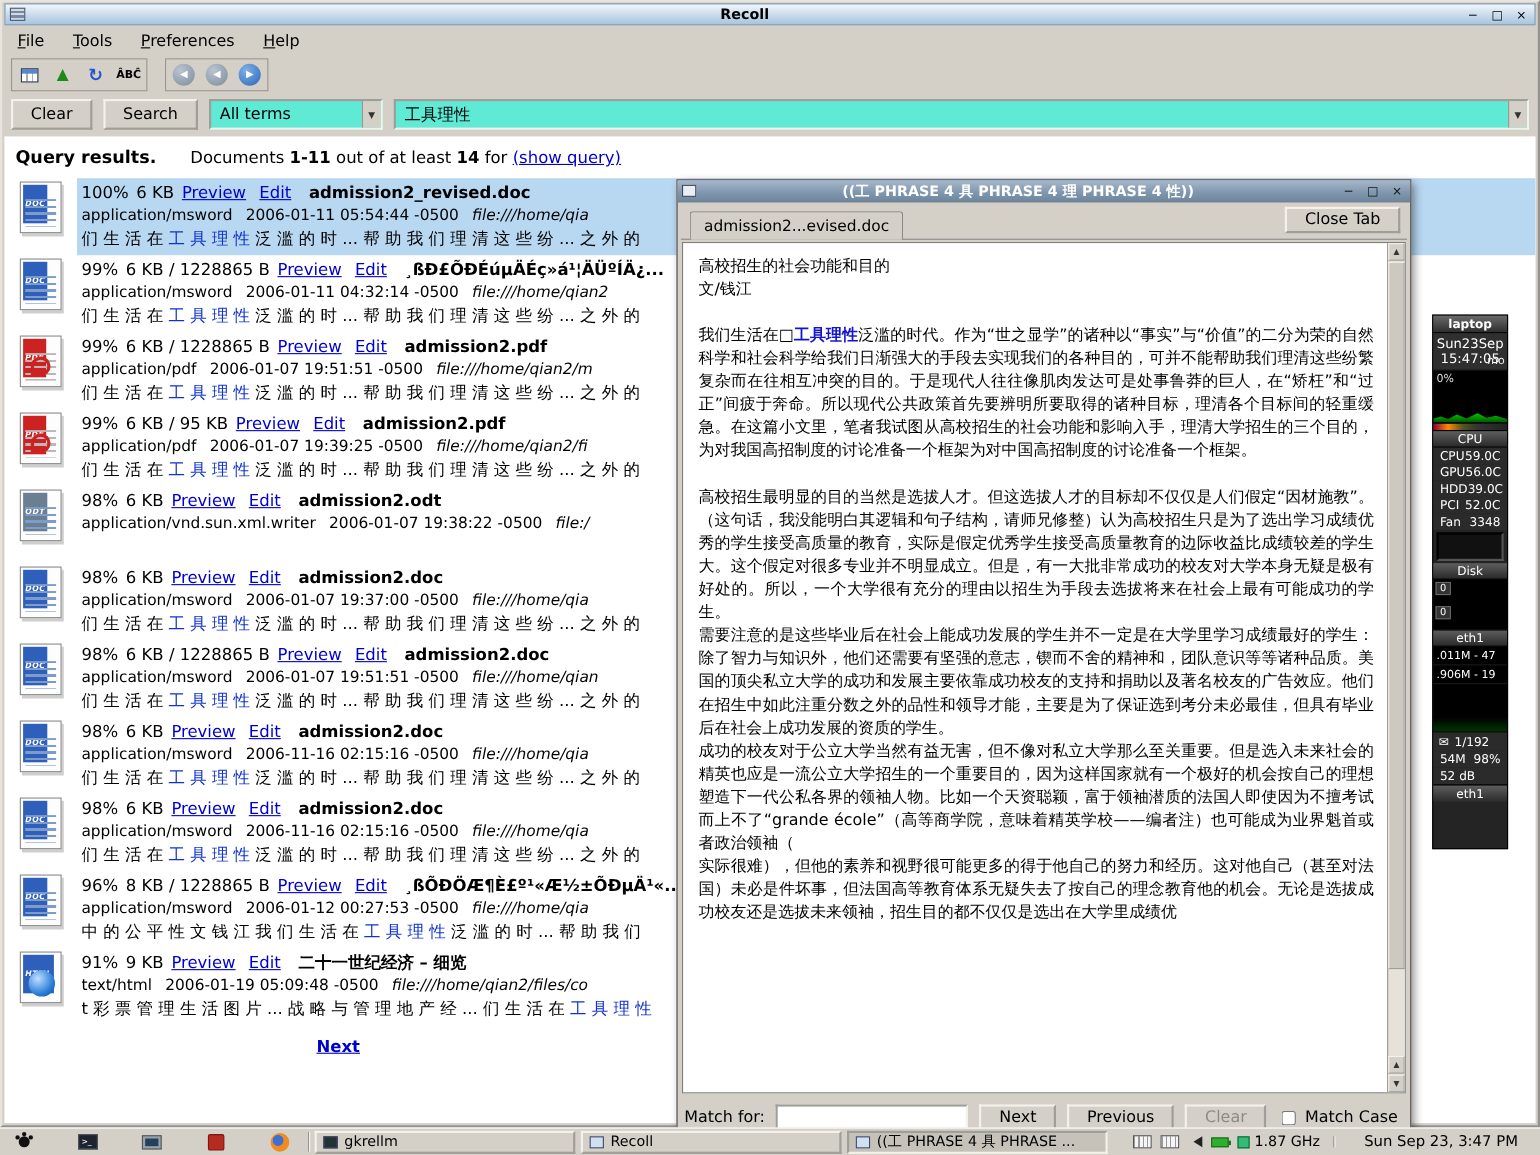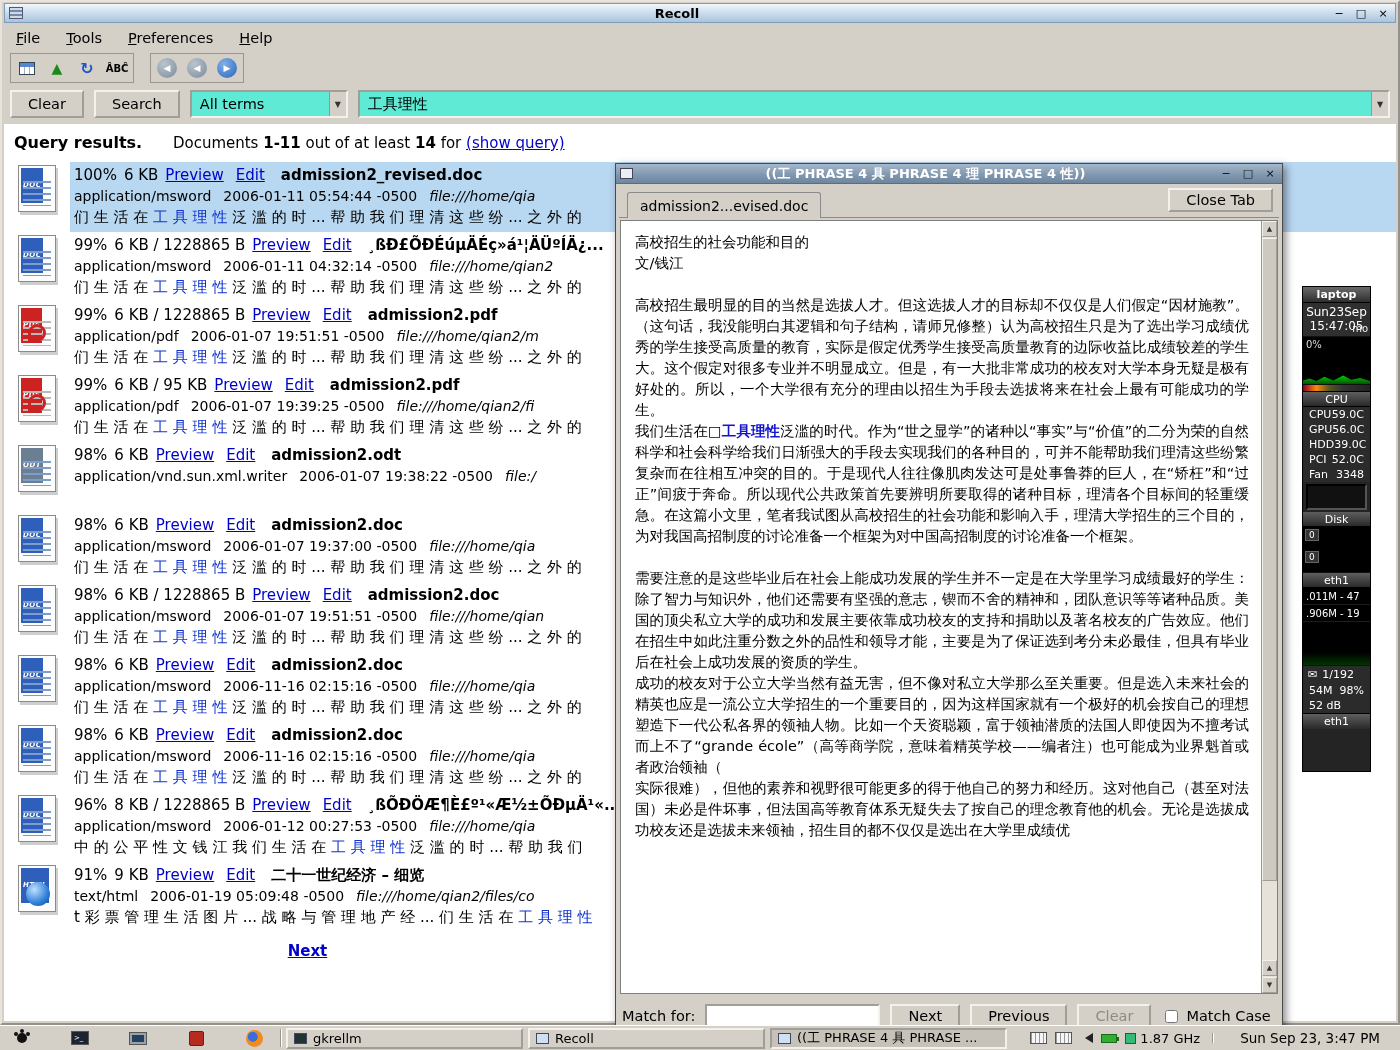--- a/index.html
+++ b/index.html
@@ -442,22 +442,22 @@
   <div class="pv-tabbar">
     <div class="pv-tabline"></div>
     <div class="pv-tab">admission2...evised.doc</div>
     <button class="push-btn close-tab">Close Tab</button>
   </div>
 
   <div class="pv-text">
     <div class="pv-doc">
       <div>高校招生的社会功能和目的</div>
       <div class="mb">文/钱江</div>
+      <div class="pv-para mb"><span>我们生活在□</span><span class="hl-b">工具理性</span><span>泛滥的时代。作为“世之显学”的诸种以“事实”与“价值”的二分为荣的自然科学和社会科学给我们日渐强大的手段去实现我们的各种目的，可并不能帮助我们理清这些纷繁复杂而在往相互冲突的目的。于是现代人往往像肌肉发达可是处事鲁莽的巨人，在“矫枉”和“过正”间疲于奔命。所以现代公共政策首先要辨明所要取得的诸种目标，理清各个目标间的轻重缓急。在这篇小文里，笔者我试图从高校招生的社会功能和影响入手，理清大学招生的三个目的，为对我国高招制度的讨论准备一个框架为对中国高招制度的讨论准备一个框架。</span></div>
       <div class="pv-para">高校招生最明显的目的当然是选拔人才。但这选拔人才的目标却不仅仅是人们假定“因材施教”。（这句话，我没能明白其逻辑和句子结构，请师兄修整）认为高校招生只是为了选出学习成绩优秀的学生接受高质量的教育，实际是假定优秀学生接受高质量教育的边际收益比成绩较差的学生大。这个假定对很多专业并不明显成立。但是，有一大批非常成功的校友对大学本身无疑是极有好处的。所以，一个大学很有充分的理由以招生为手段去选拔将来在社会上最有可能成功的学生。</div>
-      <div class="pv-para mb"><span>我们生活在□</span><span class="hl-b">工具理性</span><span>泛滥的时代。作为“世之显学”的诸种以“事实”与“价值”的二分为荣的自然科学和社会科学给我们日渐强大的手段去实现我们的各种目的，可并不能帮助我们理清这些纷繁复杂而在往相互冲突的目的。于是现代人往往像肌肉发达可是处事鲁莽的巨人，在“矫枉”和“过正”间疲于奔命。所以现代公共政策首先要辨明所要取得的诸种目标，理清各个目标间的轻重缓急。在这篇小文里，笔者我试图从高校招生的社会功能和影响入手，理清大学招生的三个目的，为对我国高招制度的讨论准备一个框架为对中国高招制度的讨论准备一个框架。</span></div>
       <div class="pv-para">需要注意的是这些毕业后在社会上能成功发展的学生并不一定是在大学里学习成绩最好的学生：除了智力与知识外，他们还需要有坚强的意志，锲而不舍的精神和，团队意识等等诸种品质。美国的顶尖私立大学的成功和发展主要依靠成功校友的支持和捐助以及著名校友的广告效应。他们在招生中如此注重分数之外的品性和领导才能，主要是为了保证选到考分未必最佳，但具有毕业后在社会上成功发展的资质的学生。</div>
       <div class="pv-para">成功的校友对于公立大学当然有益无害，但不像对私立大学那么至关重要。但是选入未来社会的精英也应是一流公立大学招生的一个重要目的，因为这样国家就有一个极好的机会按自己的理想塑造下一代公私各界的领袖人物。比如一个天资聪颖，富于领袖潜质的法国人即使因为不擅考试而上不了“grande école”（高等商学院，意味着精英学校——编者注）也可能成为业界魁首或者政治领袖（</div>
       <div class="pv-para">实际很难），但他的素养和视野很可能更多的得于他自己的努力和经历。这对他自己（甚至对法国）未必是件坏事，但法国高等教育体系无疑失去了按自己的理念教育他的机会。无论是选拔成功校友还是选拔未来领袖，招生目的都不仅仅是选出在大学里成绩优</div>
     </div>
     <div class="pv-sb">
       <span class="sb-btn sb-up">▲</span>
       <span class="sb-thumb"></span>
       <span class="sb-btn sb-up2">▲</span>
       <span class="sb-btn sb-down">▼</span>
     </div>

